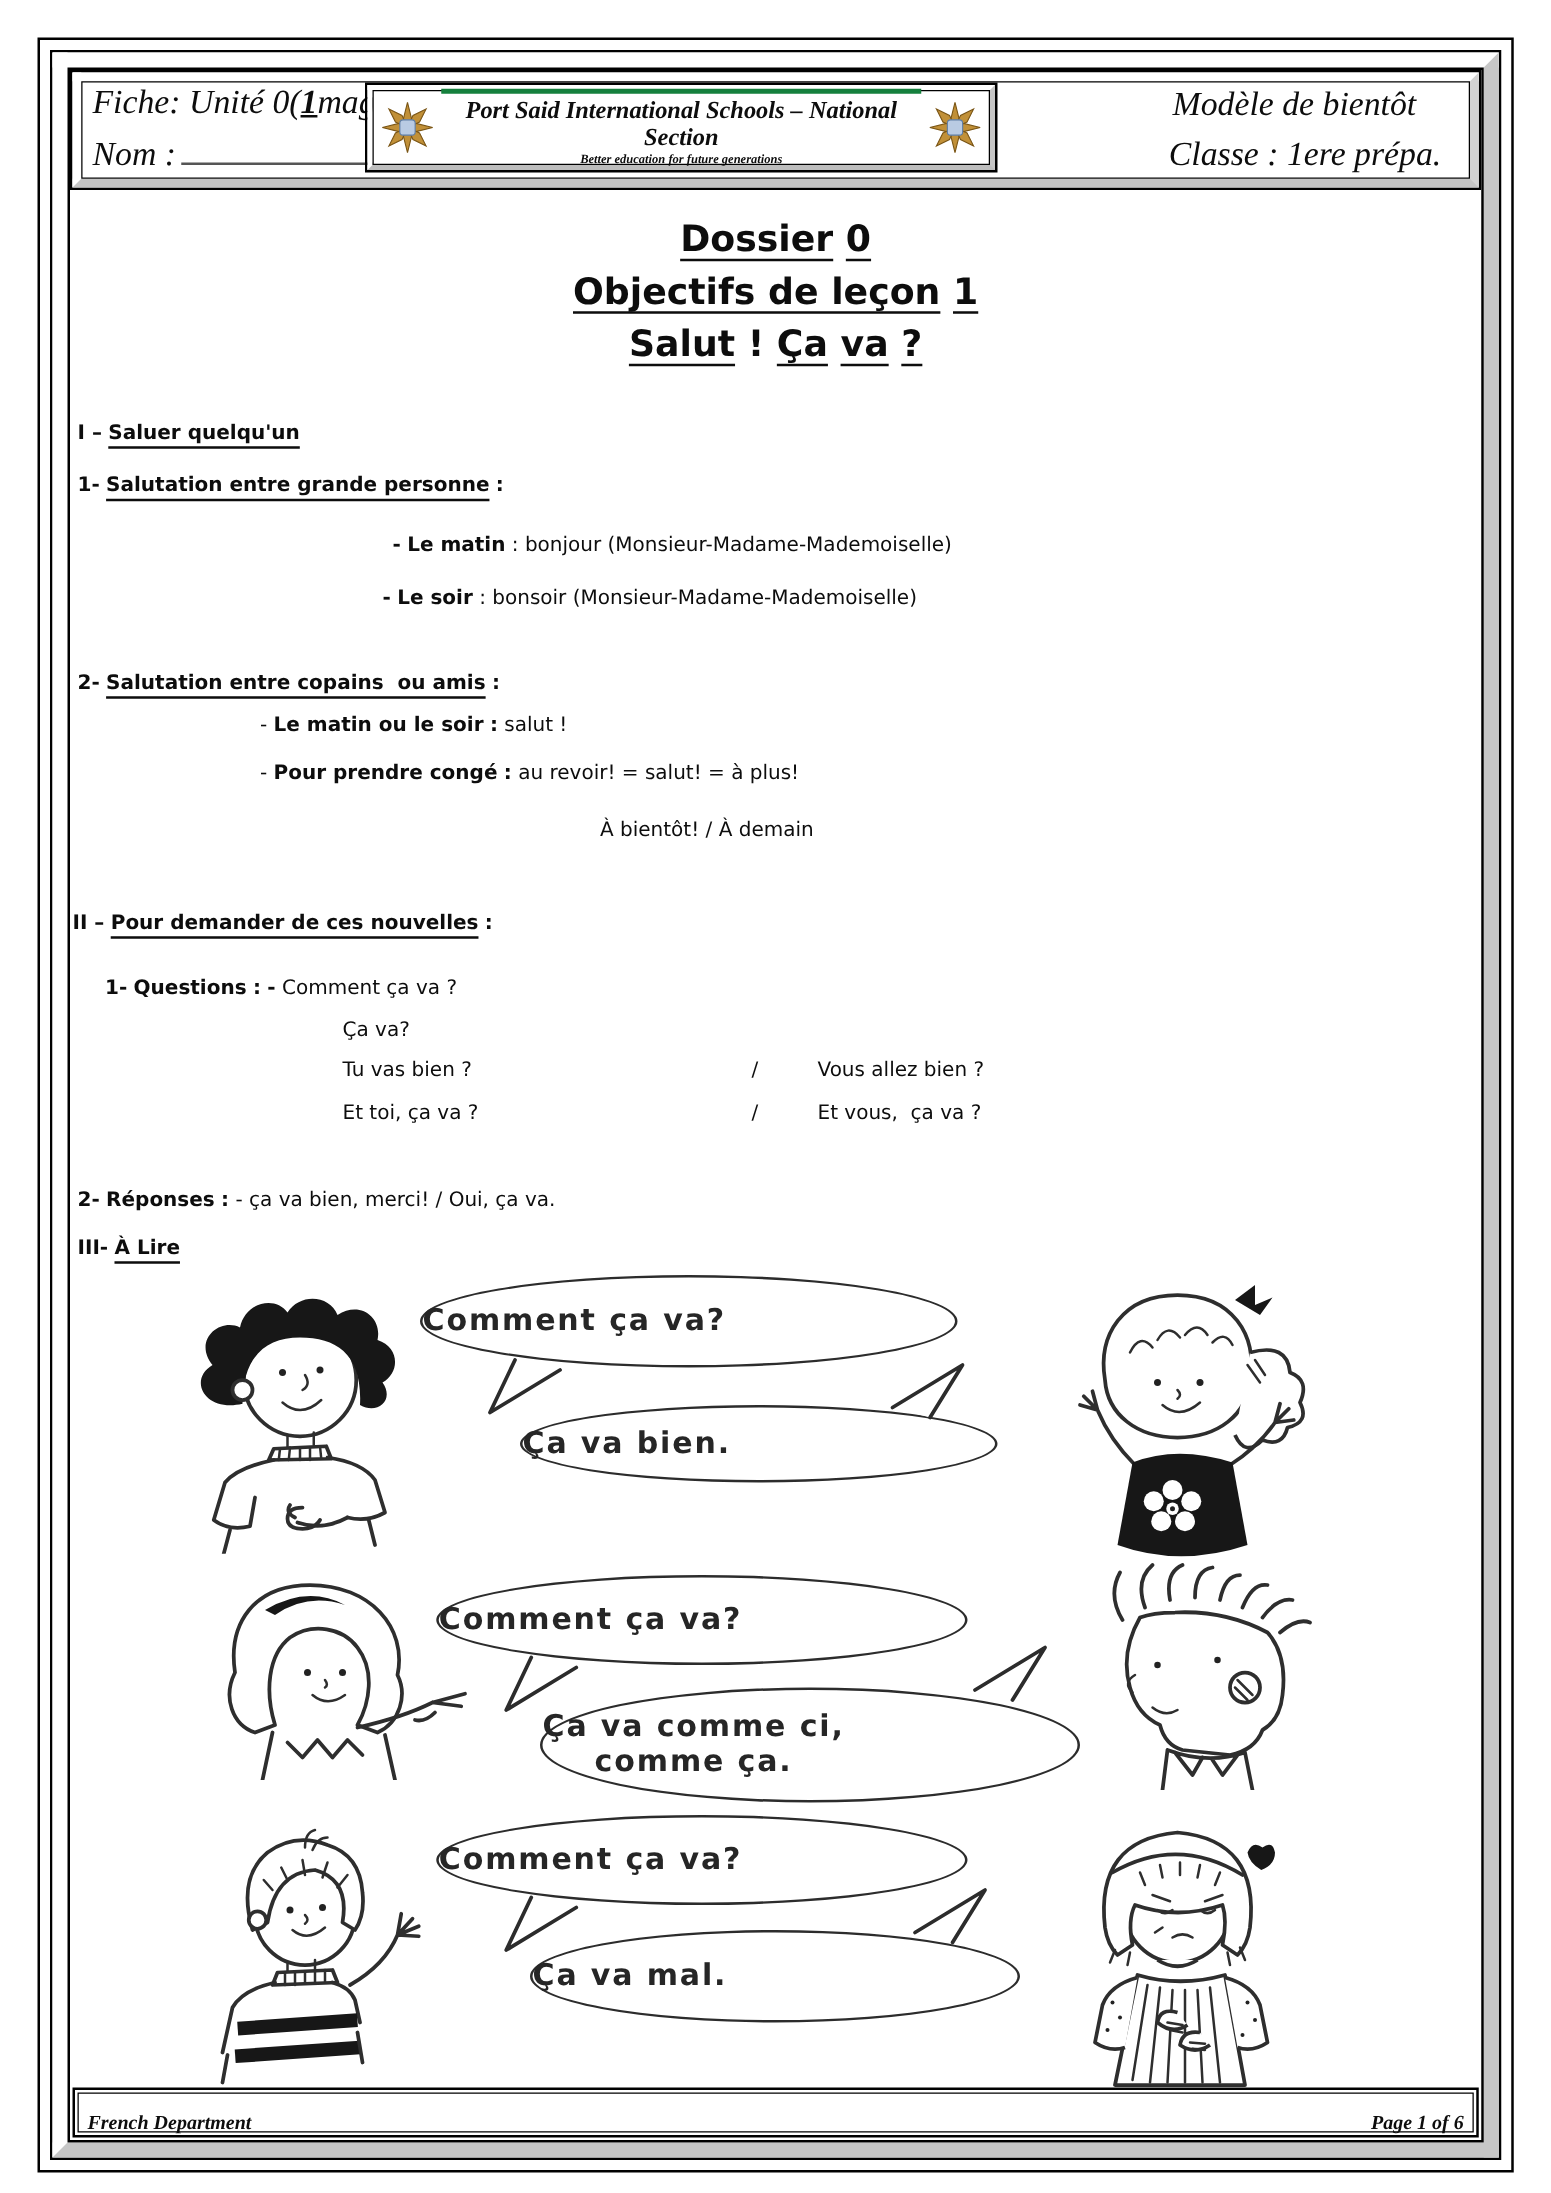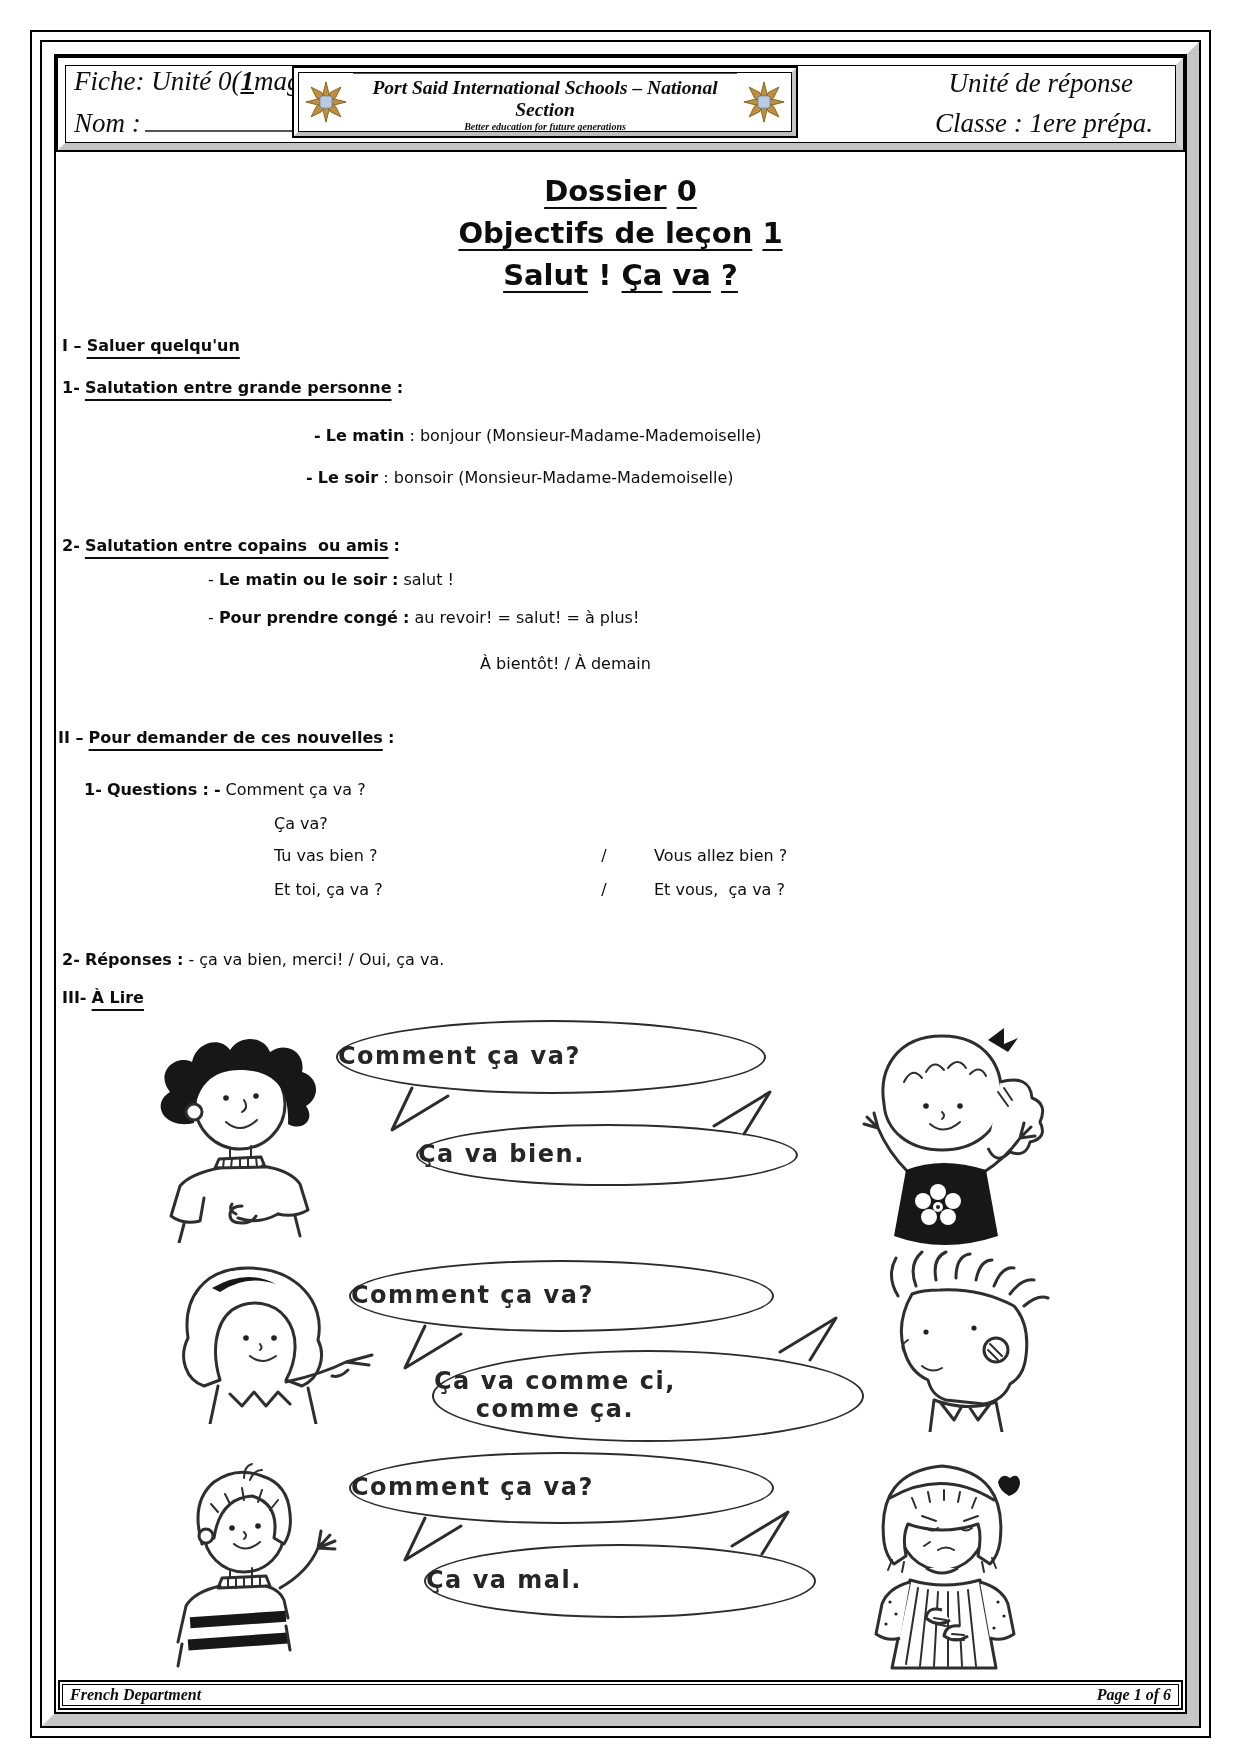--- a/index.html
+++ b/index.html
@@ -17,21 +17,21 @@
   .hdr-bevel { width:100%; height:100%; border:7px solid; border-color:#fff #d2d2d2 #c4c4c4 #fff; }
   .hdr-in { width:100%; height:100%; border:1px solid #000; position:relative; background:#fff; }
   .serif-it { font-family:"Liberation Serif", serif; font-style:italic; }
   .fiche { position:absolute; left:8px; top:0px; font-size:27px; }
   .fiche .num { font-weight:bold; text-decoration:underline; }
   .nom { position:absolute; left:8px; bottom:3px; font-size:27px; }
   .nom-line { display:inline-block; width:430px; height:20px; border-bottom:2px solid #555; margin-left:4px; }
   .banner { position:absolute; left:226px; top:0; width:506px; height:72px; border:2px solid #000; }
   .banner-bevel { width:100%; height:100%; border:4px solid; border-color:#fff #c6c6c6 #bdbdbd #fff; }
   .banner-in { width:100%; height:100%; border:1px solid #000; background:#fff; display:flex; align-items:center; gap:6px; padding:0 6px; }
-  .banner-txt { flex:1; text-align:center; font-family:"Liberation Serif", serif; font-style:italic; font-weight:bold; border-top:1px solid #15803d; padding-top:3px; }
+  .banner-txt { flex:1; text-align:center; font-family:"Liberation Serif", serif; font-style:italic; font-weight:bold; border-top:4px solid #15803d; padding-top:3px; }
   .banner-name { font-size:19.5px; }
   .banner-motto { font-size:10px; }
   .hdr-right1 { position:absolute; right:42px; top:2px; font-size:27px; }
   .hdr-right2 { position:absolute; right:22px; bottom:3px; font-size:27px; }
 
   
   .tline { position:absolute; left:0; right:0; text-align:center; font-weight:bold; font-size:29px; }
   .u { text-decoration:underline; text-decoration-thickness:2.4px; text-underline-offset:6px; }
   .b { font-weight:bold; }
   .line { position:absolute; font-size:16px; white-space:nowrap; }
@@ -52,23 +52,23 @@
   .tail-tr { right:20px; top:-36px; }
 
   
   .ln { fill:none; stroke:#2e2e2e; stroke-width:3; stroke-linecap:round; stroke-linejoin:round; }
   .t2 { stroke-width:2; }
   .lw { fill:#fff; stroke:#2e2e2e; stroke-width:3; stroke-linejoin:round; }
   .dk { fill:#171717; stroke:none; }
   .dt { fill:#222; stroke:none; }
 
   
-  .ftr { position:absolute; left:2px; right:2px; bottom:2px; height:30px; border:2px solid #000;
+  .ftr { position:absolute; left:2px; right:2px; bottom:2px; height:40px; border:2px solid #000;
          box-shadow: inset 0 0 0 2px #fff, inset 0 0 0 3px #000;
-         display:flex; align-items:center; justify-content:space-between; padding:0 10px;
+         display:flex; align-items:flex-end; justify-content:space-between; padding:0 10px;
          font-family:"Liberation Serif", serif; font-style:italic; font-weight:bold; font-size:16px; background:#fff; }
 </style>
 </head>
 <body>
 
 <div class="f-outer">
  <div class="f-b1">
   <div class="f-bevel">
    <div class="f-inner">
 
@@ -110,21 +110,21 @@
                 <path d="M41 7 L29 13 L24 24 L35 19 Z"></path>
                 <path d="M7 41 L19 35 L24 24 L13 29 Z"></path>
                 <path d="M41 41 L29 35 L24 24 L35 29 Z"></path>
               </g>
               <rect x="17" y="17" width="14" height="14" rx="3" fill="#b9cbe3" stroke="#5d7ca4"></rect>
             </svg>
           </div>
          </div>
         </div>
 
-        <div class="hdr-right1 serif-it">Unité de réponse</div>
+        <div class="hdr-right1 serif-it">Modèle de bientôt</div>
         <div class="hdr-right2 serif-it">Classe : 1ere prépa.</div>
       </div>
      </div>
     </div>
 
     <div class="tline" style="top:118px"><span class="u">Dossier</span> <span class="u">0</span></div>
     <div class="tline" style="top:160px"><span class="u">Objectifs de leçon</span> <span class="u">1</span></div>
     <div class="tline" style="top:202px"><span class="u">Salut</span> <span>!</span> <span class="u">Ça</span> <span class="u">va</span> <span class="u">?</span></div>
 
     <div class="line" style="left:6px; top:280px"><span class="b">I –</span> <span class="b u">Saluer quelqu'un</span></div>

